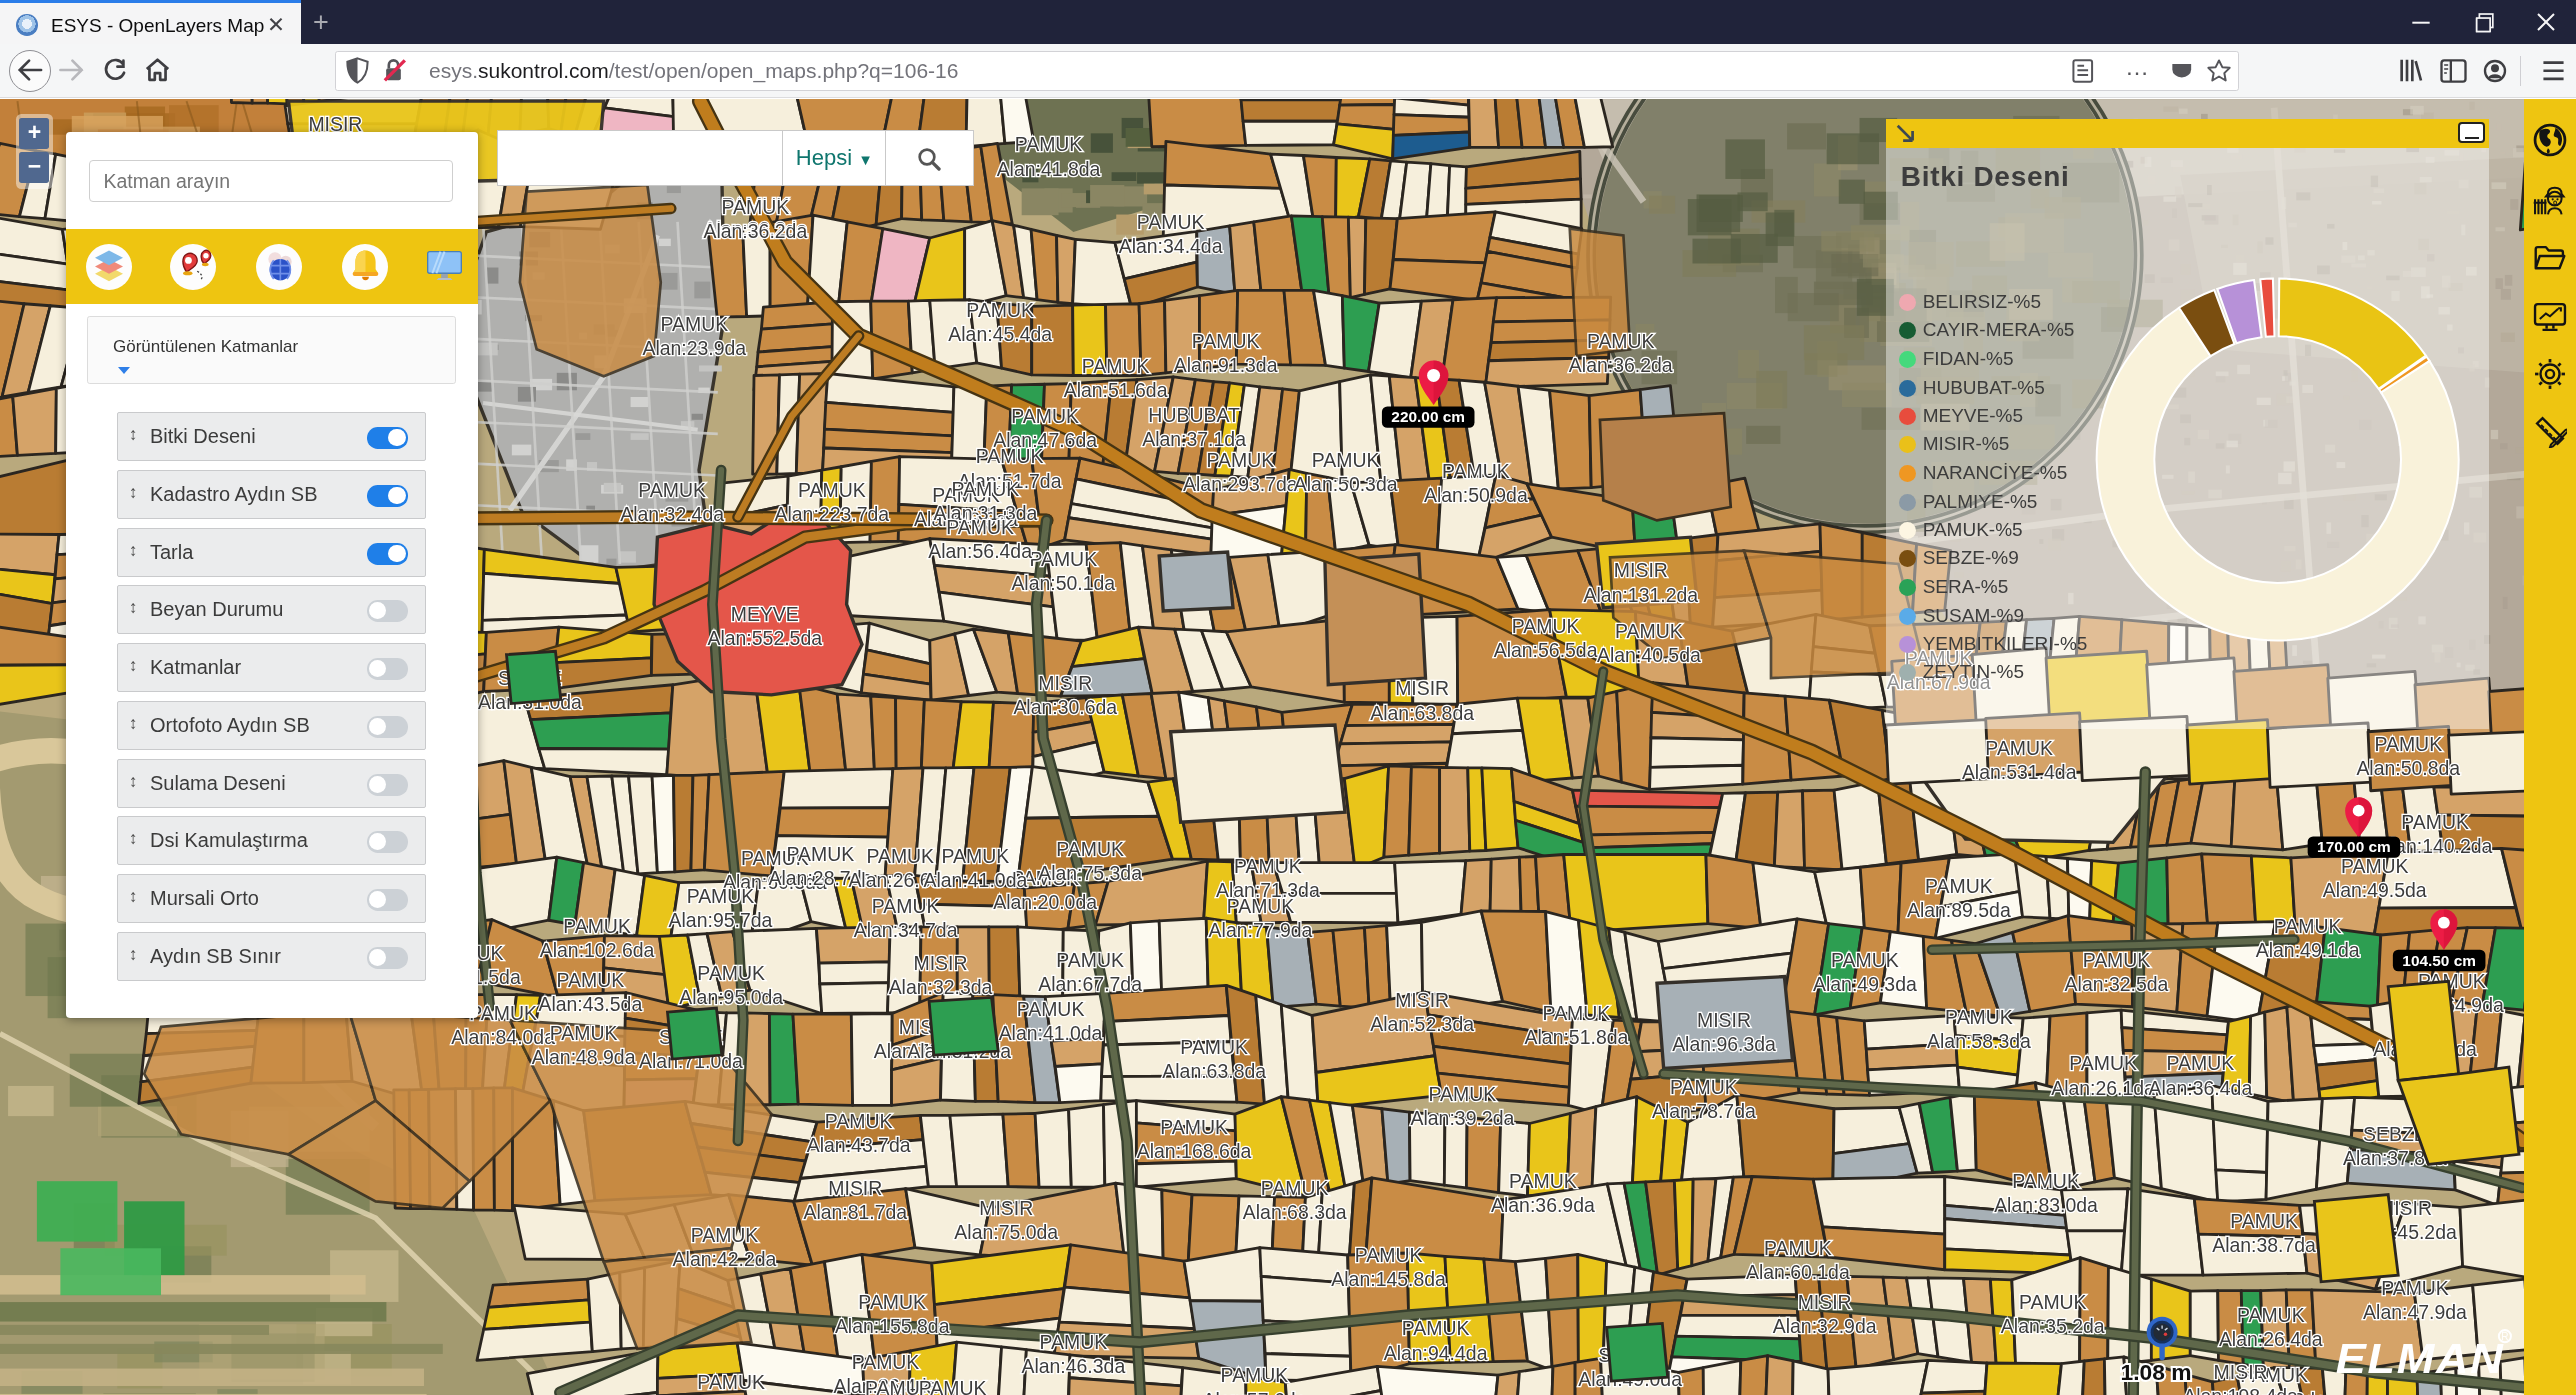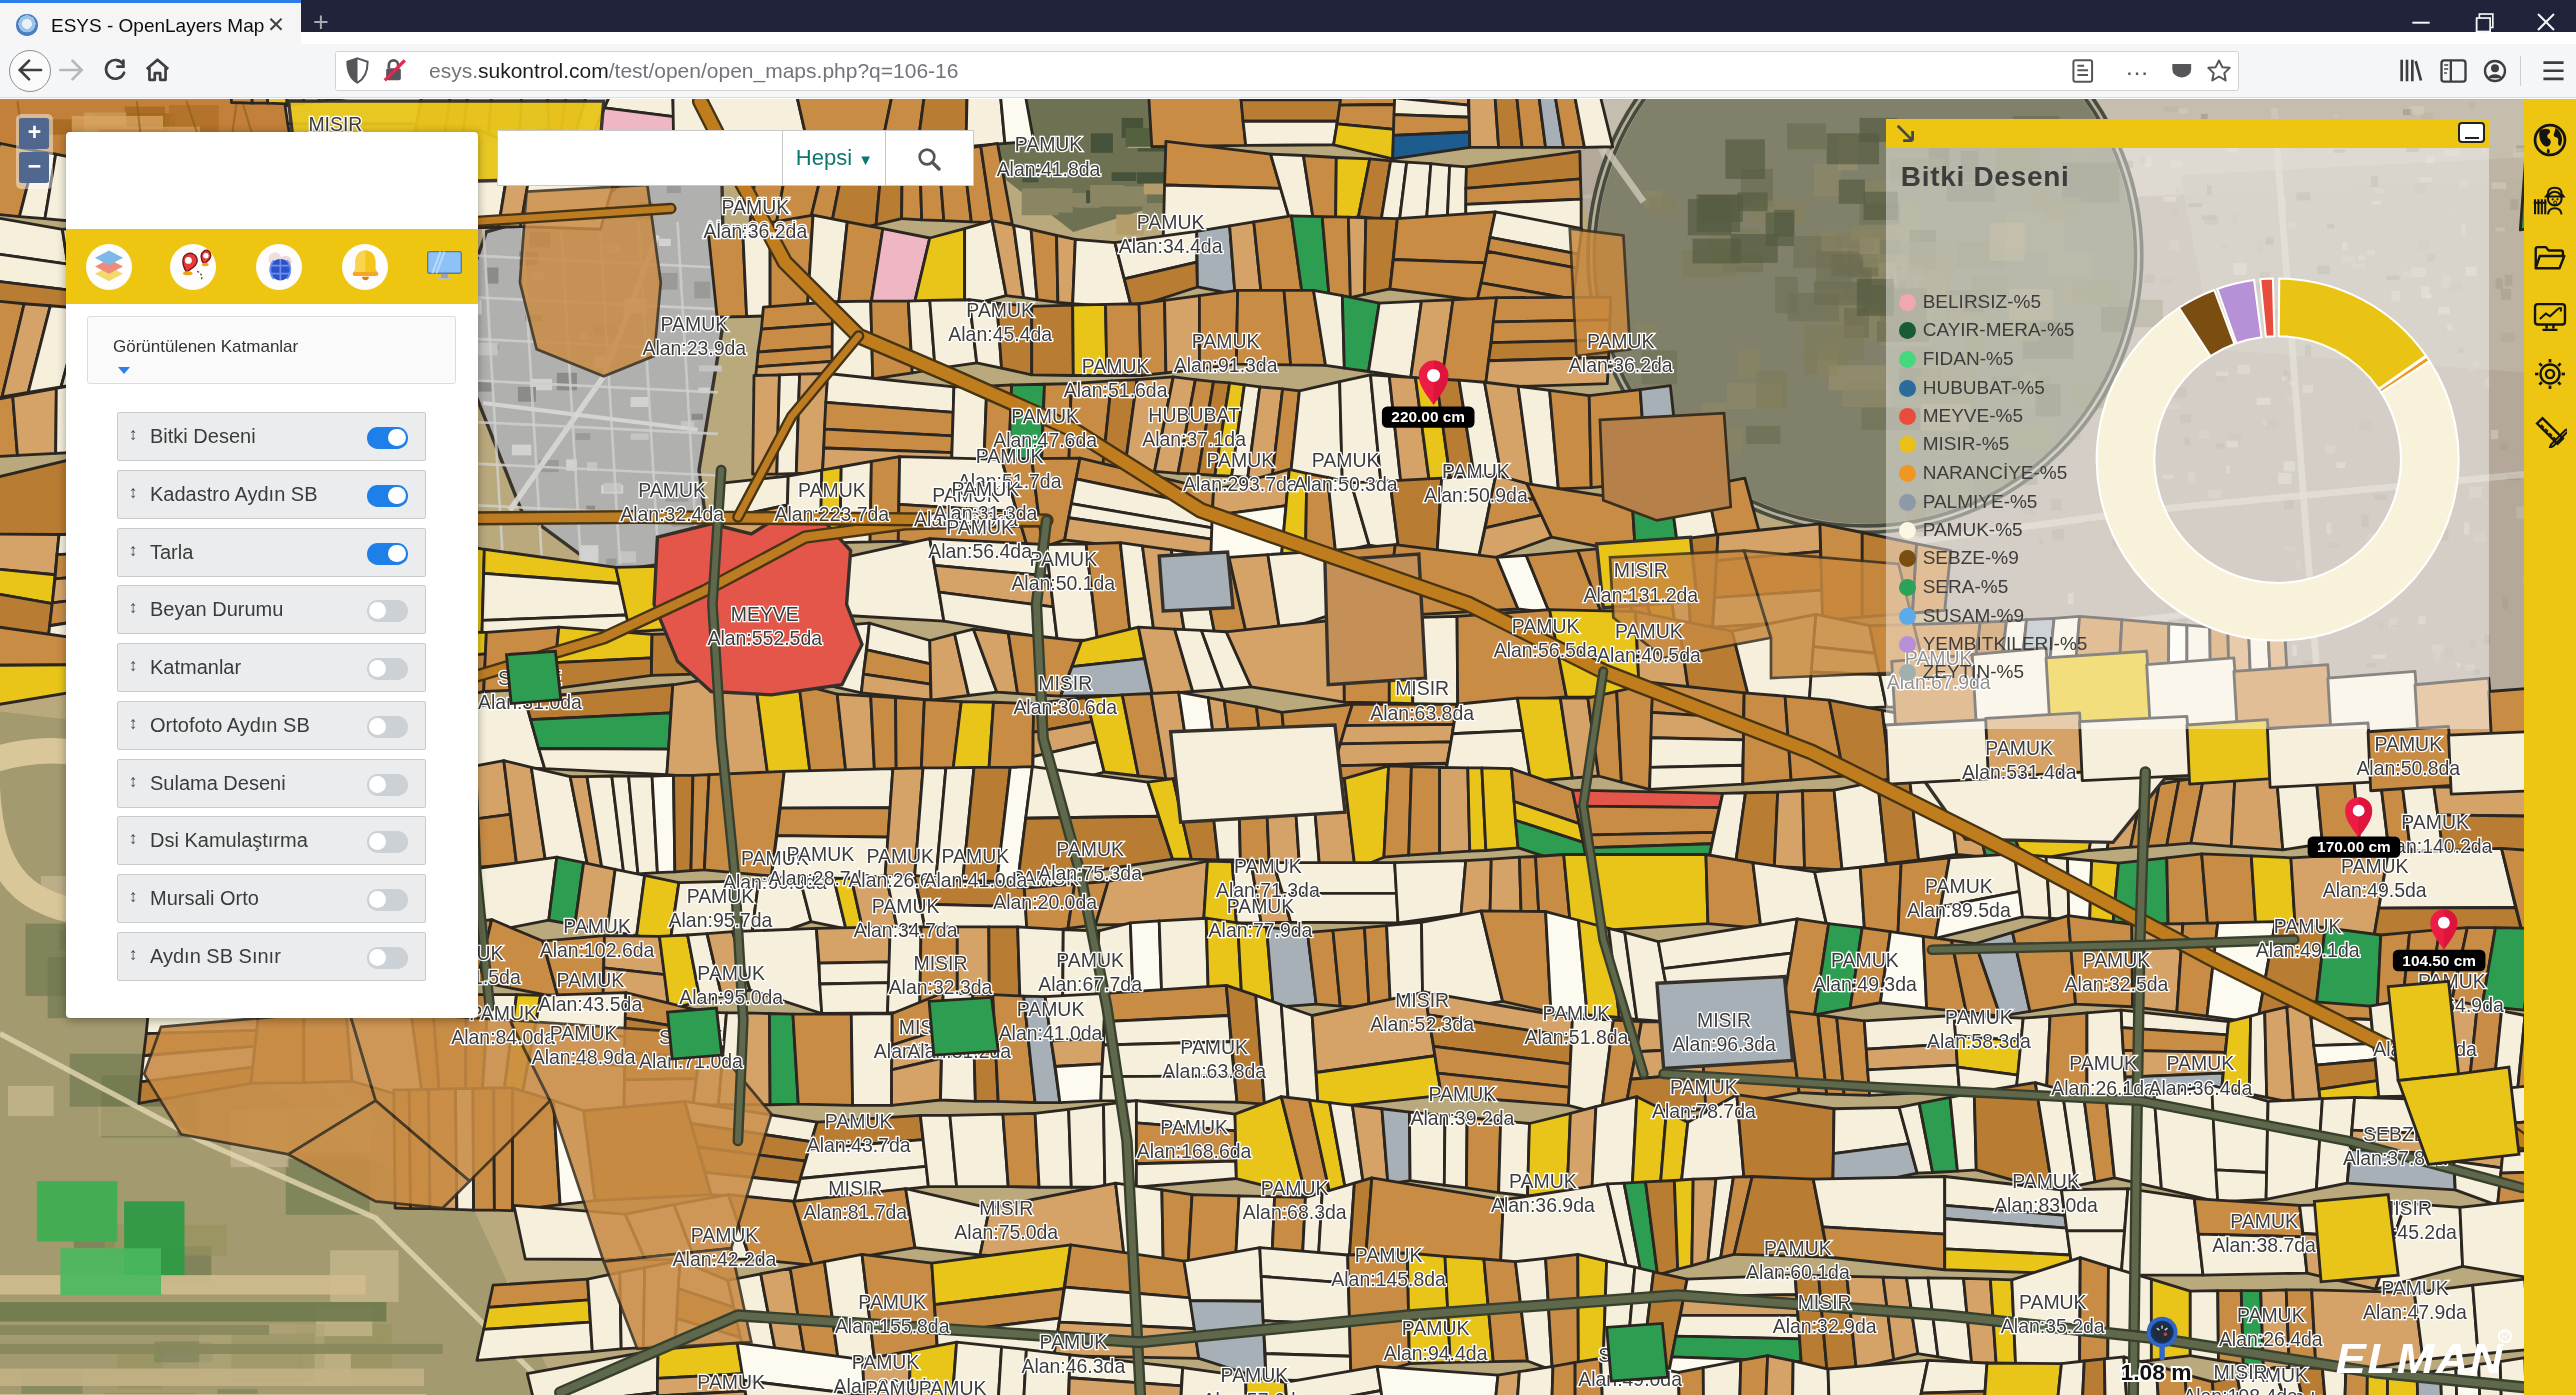--- a/index.html
+++ b/index.html
@@ -9,21 +9,21 @@
 #map .c{fill:#c98c45}
 #map .d{fill:#b97c33}
 #map .e{fill:#d5a368}
 #map .f{fill:#e9c51a}
 #map .g{fill:#2d9e51}
 #map .h{fill:#a7b0b6}
 #map .i{fill:#e4564a}
 #map .j{fill:#1d5c8f}
 #map .k{fill:#efb6c3}
 
-#titlebar { position:absolute; left:0; top:0; width:2576px; height:32px; background:#20233a; }
+#titlebar { position:absolute; left:0; top:0; width:2576px; height:44px; background:#20233a; }
 #tabstripe { position:absolute; left:0; top:0; width:301px; height:2.7px; background:#2b7de9; }
 #tab { position:absolute; left:0; top:2.7px; width:301px; height:42px; background:#f5f5f6; }
 #favicon { position:absolute; left:16px; top:11.4px; width:21.5px; height:21.5px; border-radius:50%;
   background:radial-gradient(circle at 50% 45%, #e8f1fa 0 30%, #9ec3e8 31% 52%, #4a7ec2 53% 74%, #7aa8d8 75% 100%);}
 #tabtitle { position:absolute; left:51px; top:12px; font-size:19px; color:#0c0c0d; }
 #tabclose { position:absolute; left:267px; top:9.4px; font-size:21.5px; color:#424247; }
 #newtab { position:absolute; left:313px; top:6.7px; font-size:27px; color:#a9aab1; font-weight:300;}
 #navbar { position:absolute; left:0; top:44px; width:2576px; height:54px; background:#f5f6f7; border-bottom:0.7px solid #dcdcde; }
 #backc { position:absolute; left:9.4px; top:6px; width:42px; height:42px; border:1.3px solid #8f8f94; border-radius:50%; background:#fbfbfb;}
 .navico { position:absolute; top:59px; font-size:25.5px; color:#3e3e42; }
@@ -2258,20 +2258,23 @@
           <text x="0" y="0" font-family="Liberation Sans, sans-serif" font-size="80" font-weight="bold" font-style="italic" letter-spacing="3" fill="#fff" transform="scale(0.84,0.80)">ELMAN</text>
           <circle cx="252" cy="-55" r="9" fill="none" stroke="#fff" stroke-width="3"></circle>
           <text x="252" y="-49" font-family="Liberation Sans, sans-serif" font-size="15" fill="#fff" text-anchor="middle">R</text>
         </g>
 </svg>
     <div id="zoomc">
         <div class="zbtn">+</div>
         <div class="zbtn">−</div>
       </div>
     <div id="lpanel">
+      <div id="searchin">
+          <span>Katman arayın</span>
+        </div>
       <div id="ytoolbar">
         <div class="cic" style="left:20px"></div>
         <div class="cic" style="left:104px"></div>
         <div class="cic" style="left:190px"></div>
         <div class="cic" style="left:276px"></div>
         <svg style="position:absolute;left:27px;top:20px" width="32" height="35" viewBox="0 0 48 52">
           <polygon points="24,26 45,37 24,48 3,37" fill="#f2d96b"></polygon>
           <polygon points="24,15 45,26 24,37 3,26" fill="#f08a7a"></polygon>
           <polygon points="24,2 45,13 24,24 3,13" fill="#7db8e8"></polygon>
         </svg>

